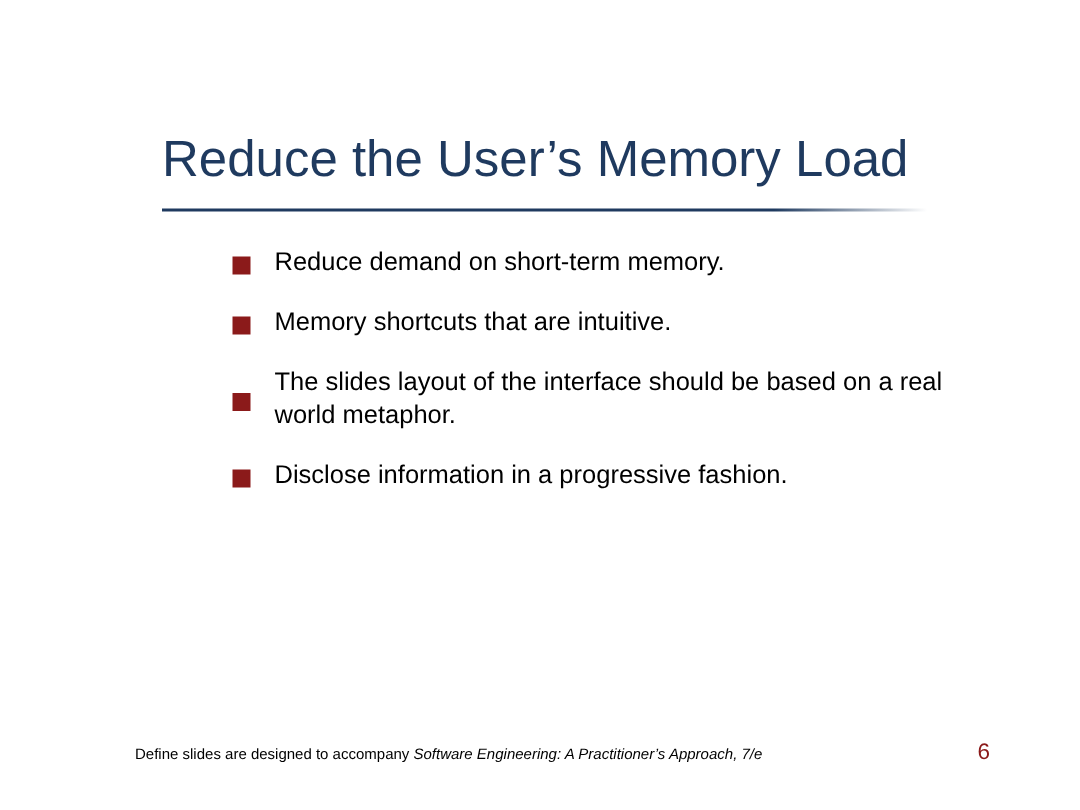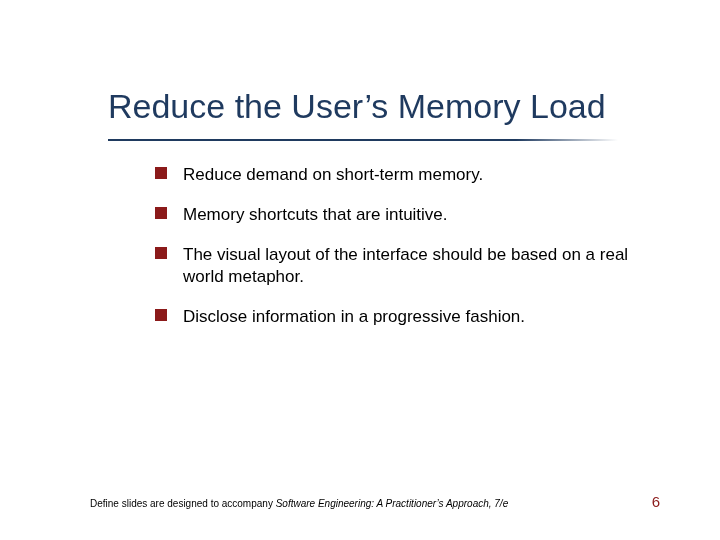--- a/index.html
+++ b/index.html
@@ -38,21 +38,21 @@
     background: linear-gradient(to right, #1f3a5f 0%, #1f3a5f 80%, rgba(31,58,95,0) 100%);
   }
   .bullets {
     position: absolute;
     left: 155px;
     top: 164px;
     width: 480px;
   }
   .bullet-row {
     display: flex;
-    align-items: flex-start;
+    align-items: center;
     margin-bottom: 18px;
   }
   .bullet-box {
     flex: 0 0 auto;
     width: 12px;
     height: 12px;
     background: #8b1a1a;
     margin-top: 3px;
     margin-right: 16px;
   }
@@ -95,21 +95,21 @@
     <div class="bullet-row">
       <div class="bullet-box"></div>
       <div class="bullet-text">Reduce demand on short-term memory.</div>
     </div>
     <div class="bullet-row">
       <div class="bullet-box"></div>
       <div class="bullet-text">Memory shortcuts that are intuitive.</div>
     </div>
     <div class="bullet-row">
       <div class="bullet-box"></div>
-      <div class="bullet-text">The visual layout of the interface should be based on a real world metaphor.</div>
+      <div class="bullet-text">The slides layout of the interface should be based on a real world metaphor.</div>
     </div>
     <div class="bullet-row">
       <div class="bullet-box"></div>
       <div class="bullet-text">Disclose information in a progressive fashion.</div>
     </div>
   </div>
 
   <div class="footer">
     <span>Define slides are designed to accompany </span><em>Software Engineering: A Practitioner’s Approach, 7/e</em><br>
   </div>

